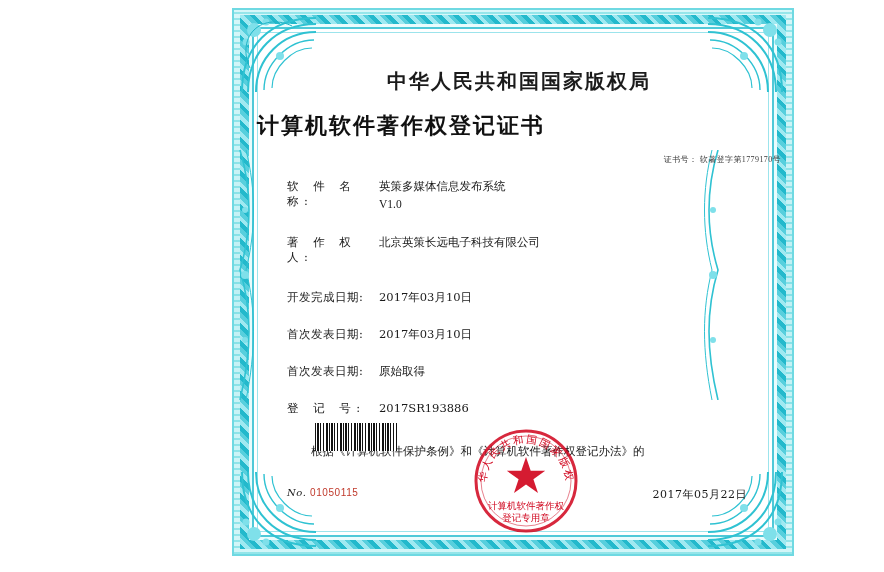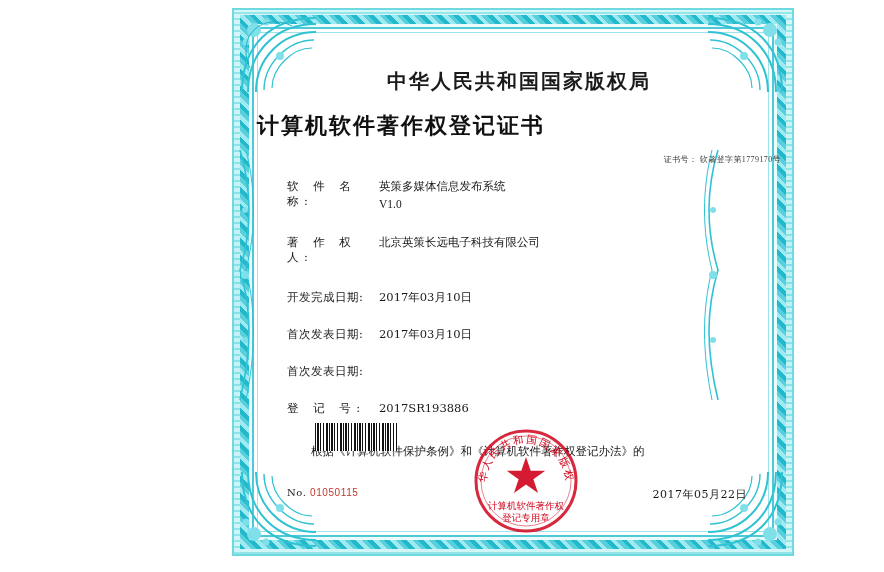--- a/index.html
+++ b/index.html
@@ -194,21 +194,21 @@
 
   .doc-no {
     position: absolute;
     left: 30px;
     top: 455px;
     font-size: 10px;
     color: #c0392b;
     letter-spacing: 0.6px;
     font-family: "Liberation Sans", sans-serif;
   }
-  .doc-no .prefix { color: #1a1a1a; font-family: "DejaVu Serif","Liberation Serif",serif; }
+  .doc-no .prefix { color: #1a1a1a; font-family: "DejaVu Serif","Liberation Serif",serif; font-style: italic; }
 
   .issue-date {
     position: absolute;
     right: 34px;
     top: 455px;
     font-size: 11px;
     color: #1a1a1a;
     letter-spacing: 0.5px;
     font-family: "DejaVu Serif", "Liberation Serif", serif;
   }
@@ -349,20 +349,21 @@
         <div class="field-value">2017年03月10日</div>
       </div>
 
       <div class="field-row gap-md">
         <div class="field-label">首次发表日期:</div>
         <div class="field-value">2017年03月10日</div>
       </div>
 
       <div class="field-row gap-md">
         <div class="field-label">首次发表日期:</div>
+        <div class="field-value">原始取得</div>
       </div>
 
 
       <div class="field-row">
         <div class="field-label spaced">登 记 号:</div>
         <div class="field-value">2017SR193886</div>
       </div>
 
     </div>
 

